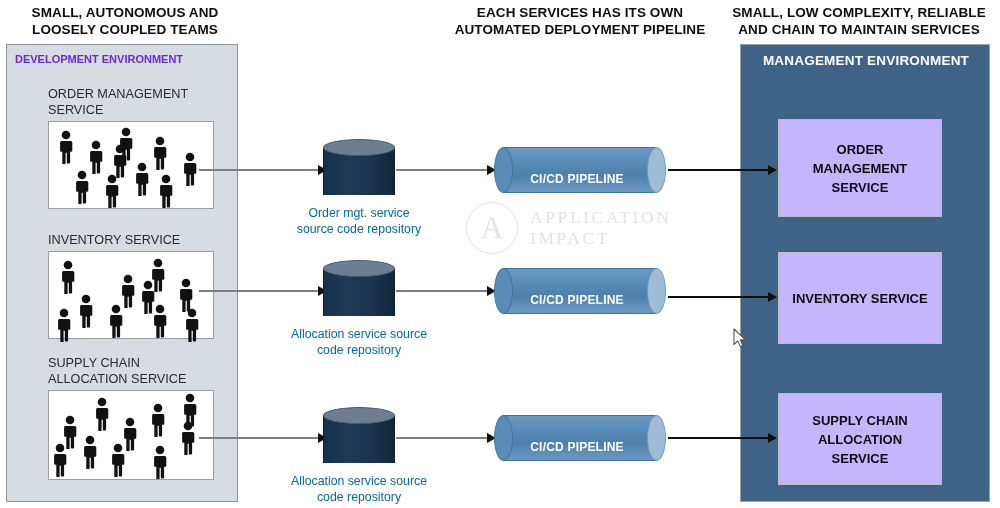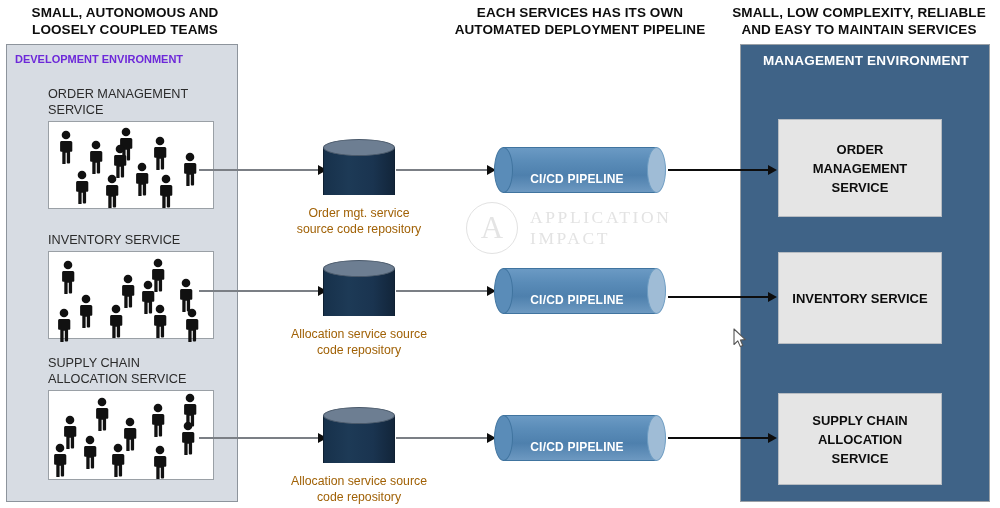--- a/index.html
+++ b/index.html
@@ -100,21 +100,21 @@
     box-sizing: border-box;
   }
   .repo-label {
     position: absolute;
     top: 66px;
     left: -52px;
     width: 176px;
     text-align: center;
     font-size: 12.3px;
     line-height: 16px;
-    color: #a16207;
+    color: #0369a1;
     white-space: pre-line;
   }
 
   
   .pipe { position: absolute; width: 172px; height: 46px; }
   .pipe-body {
     position: absolute;
     left: 9px; top: 0;
     width: 154px; height: 46px;
     background: linear-gradient(to bottom, #6b9ac4 0%, #5a8cb8 30%, #4e80ad 62%, #6d99c1 100%);
@@ -171,21 +171,21 @@
     text-align: center;
     font-weight: bold;
     font-size: 13.5px;
     color: #ffffff;
     letter-spacing: 0.2px;
   }
   .prod-service {
     position: absolute;
     left: 778px;
     width: 164px;
-    background: #e5e5e5;
+    background: #c4b5fd;
     border: 1px solid #b7bcc2;
     box-sizing: border-box;
     display: flex;
     align-items: center;
     justify-content: center;
     text-align: center;
     font-weight: bold;
     font-size: 13px;
     line-height: 19px;
     color: #0d0d0d;
@@ -257,21 +257,21 @@
 <body>
 
 <div id="canvas">
 
   <div id="heading-mid" class="col-heading">EACH SERVICES HAS ITS OWN
 AUTOMATED DEPLOYMENT
 PIPELINE</div>
   <div id="heading-dev" class="col-heading">SMALL, AUTONOMOUS AND
 LOOSELY COUPLED TEAMS</div>
   <div id="heading-prod" class="col-heading">SMALL, LOW COMPLEXITY, RELIABLE
-AND EASY TO MAINTAIN SERVICES</div>
+AND CHAIN TO MAINTAIN SERVICES</div>
 
   <div id="dev-panel">
     <div id="dev-panel-title">DEVELOPMENT ENVIRONMENT</div>
   </div>
 
   <div class="team-block" style="top:86px;">
     <div class="team-label">ORDER MANAGEMENT
 SERVICE</div>
     <div class="team-box" style="height:88px;">
       <svg class="person" style="left:8px;  top:8px;" width="18" height="34" viewBox="0 0 18 34">

